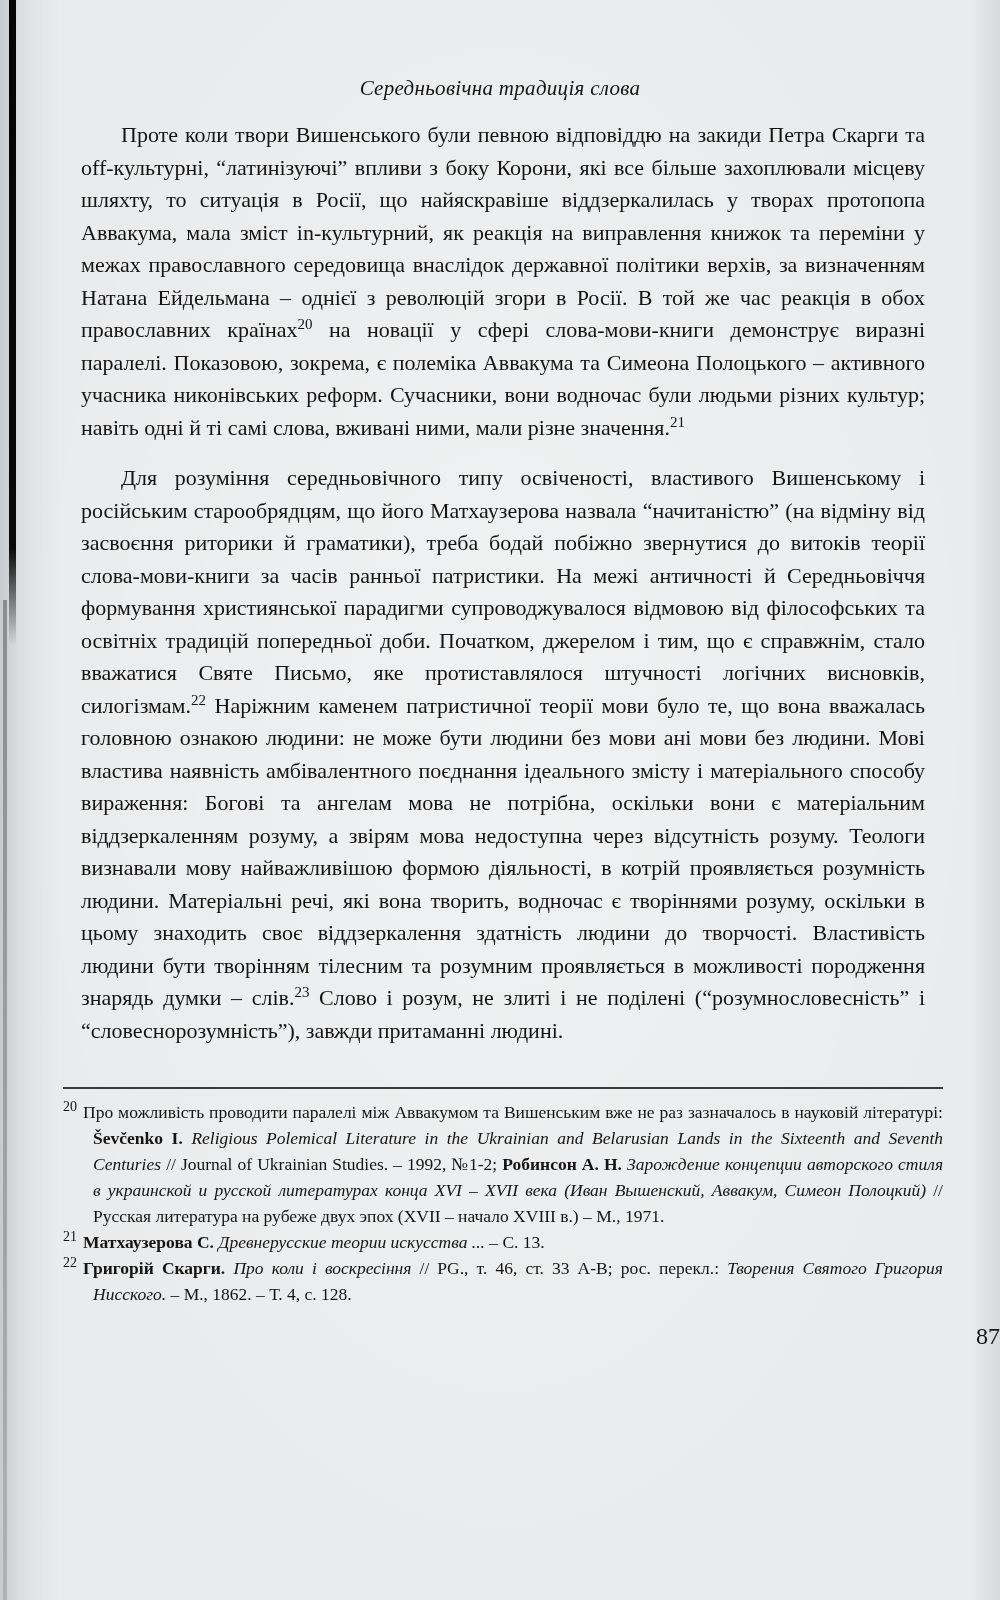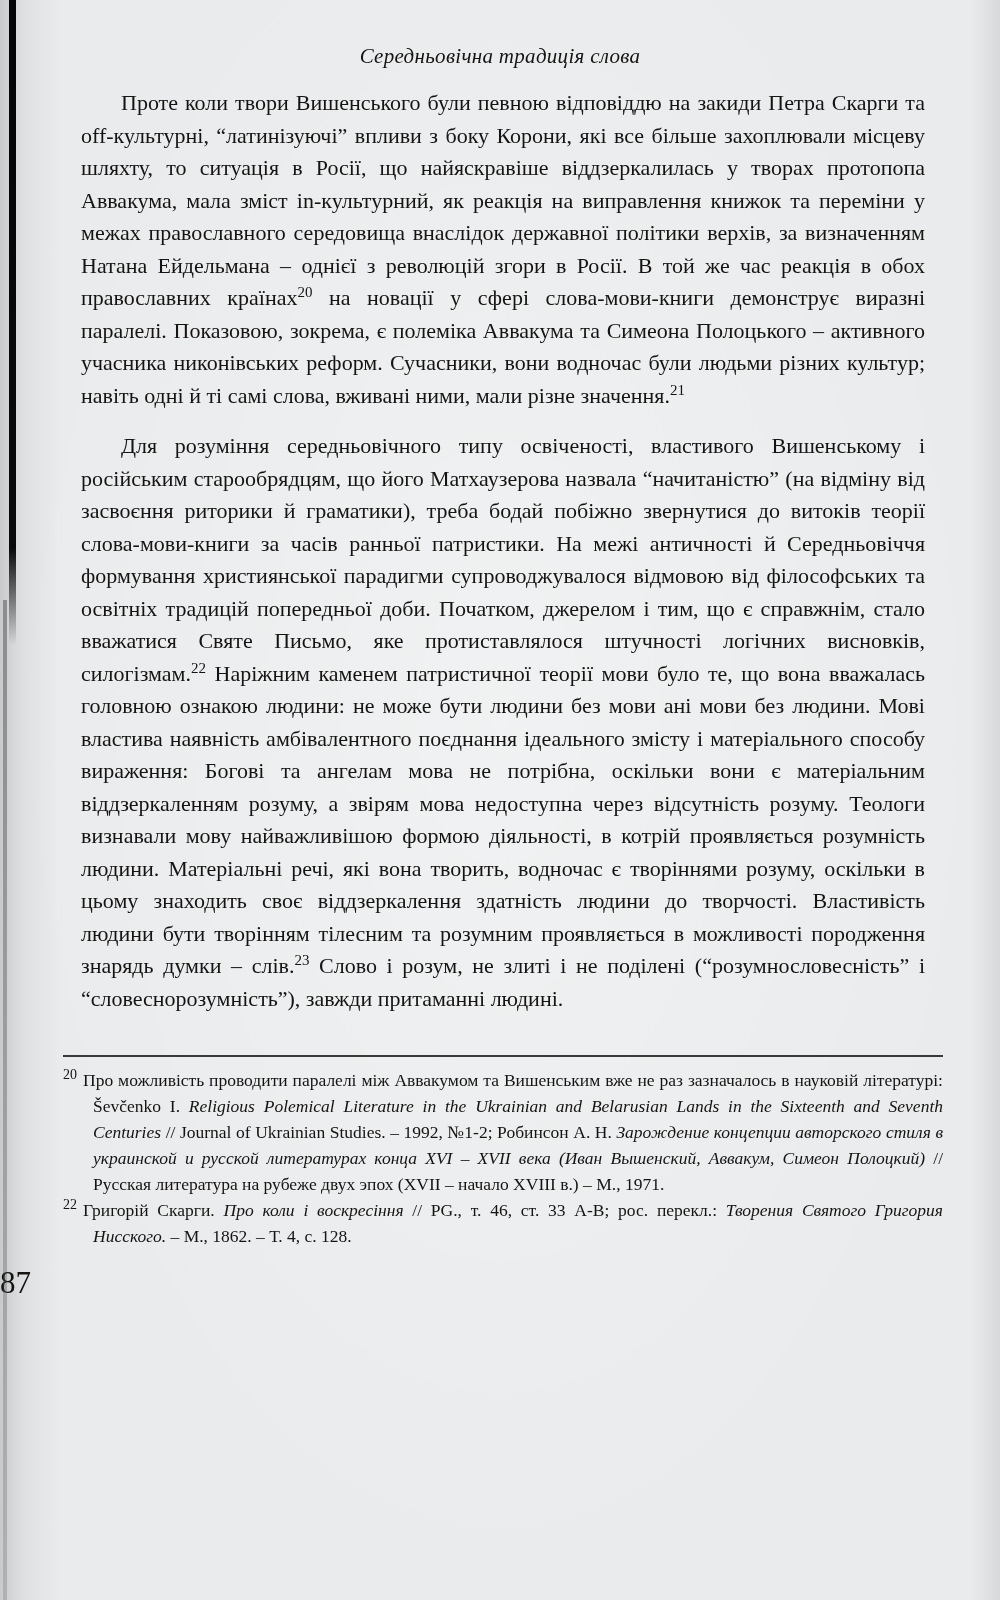--- a/index.html
+++ b/index.html
@@ -36,21 +36,21 @@
   }
   .binding-bar-lower {
     position: absolute;
     left: 3px;
     top: 600px;
     width: 4px;
     height: 1000px;
     background: linear-gradient(180deg, rgba(60,60,60,0.45), rgba(90,90,90,0.25));
   }
   .running-head {
-    padding-top: 44px;
+    padding-top: 76px;
     text-align: center;
     font-style: italic;
     font-size: 21px;
     letter-spacing: 0.3px;
   }
   .content {
     margin: 14px 57px 0 63px; 
   }
   .body-par {
     margin: 18px;
@@ -77,26 +77,26 @@
   }
   .footnote {
     padding-left: 30px;
     text-indent: -30px;
   }
   .fn-num {
     font-size: 14px;
     line-height: 0;
     margin-right: 6px;
   }
-  .b { font-weight: normal; }
+  .b { font-weight: bold; }
   .i { font-style: italic; }
   .page-number {
     margin-top: 16px;
-    text-align: left;
-    font-size: 31px;
+    text-align: right;
+    font-size: 24px;
   }
 </style>
 </head>
 <body>
 
 <div class="page">
   <div class="binding-bar"></div>
   <div class="binding-bar-lower"></div>
 
   <div class="running-head">Середньовічна традиція слова</div>
@@ -106,18 +106,21 @@
     <p class="body-par"><span>Для розуміння середньовічного типу освіченості, властивого Вишенському і російським старообрядцям, що його Матхаузерова назвала “начитаністю” (на відміну від засвоєння риторики й граматики), треба бодай побіжно звернутися до витоків теорії слова-мови-книги за часів ранньої патристики. На межі античності й Середньовіччя формування християнської парадигми супроводжувалося відмовою від філософських та освітніх традицій попередньої доби. Початком, джерелом і тим, що є справжнім, стало вважатися Святе Письмо, яке протиставлялося штучності логічних висновків, силогізмам.</span><sup>22</sup><span> Наріжним каменем патристичної теорії мови було те, що вона вважалась головною ознакою людини: не може бути людини без мови ані мови без людини. Мові властива наявність амбівалентного поєднання ідеального змісту і матеріального способу вираження: Богові та ангелам мова не потрібна, оскільки вони є матеріальним віддзеркаленням розуму, а звірям мова недоступна через відсутність розуму. Теологи визнавали мову найважливішою формою діяльності, в котрій проявляється розумність людини. Матеріальні речі, які вона творить, водночас є творіннями розуму, оскільки в цьому знаходить своє віддзеркалення здатність людини до творчості. Властивість людини бути творінням тілесним та розумним проявляється в можливості породження знарядь думки – слів.</span><sup>23</sup><span> Слово і розум, не злиті і не поділені (“розумнословесність” і “словеснорозумність”), завжди притаманні людині.</span></p>
   </div>
 
   <hr class="footnote-rule">
 
   <div class="footnotes">
     <div class="footnote">
       <sup class="fn-num">20</sup><span><span>Про можливість проводити паралелі між Аввакумом та Вишенським вже не раз зазначалось в науковій літературі: </span><span class="b">Ševčenko I.</span><span> </span><span class="i">Religious Polemical Literature in the Ukrainian and Belarusian Lands in the Sixteenth and Seventh Centuries</span><span> // Journal of Ukrainian Studies. – 1992, №1-2; </span><span class="b">Робинсон А. Н.</span><span> </span><span class="i">Зарождение концепции авторского стиля в украинской и русской литературах конца XVI – XVII века (Иван Вышенский, Аввакум, Симеон Полоцкий)</span><span> // Русская литература на рубеже двух эпох (XVII – начало XVIII в.) – М., 1971.</span></span>
     </div>
     <div class="footnote">
+      <sup class="fn-num">21</sup><span><span class="b">Матхаузерова С.</span><span> </span><span class="i">Древнерусские теории искусства ...</span><span> – С. 13.</span></span>
+    </div>
+    <div class="footnote">
       <sup class="fn-num">22</sup><span><span class="b">Григорій Скарги.</span><span> </span><span class="i">Про коли і воскресіння</span><span> // PG., т. 46, ст. 33 А-В; рос. перекл.: </span><span class="i">Творения Святого Григория Нисского.</span><span> – М., 1862. – Т. 4, с. 128.</span></span>
     </div>
   </div>
 
   <div class="page-number">87</div>
 </div>
 
 </body></html>

